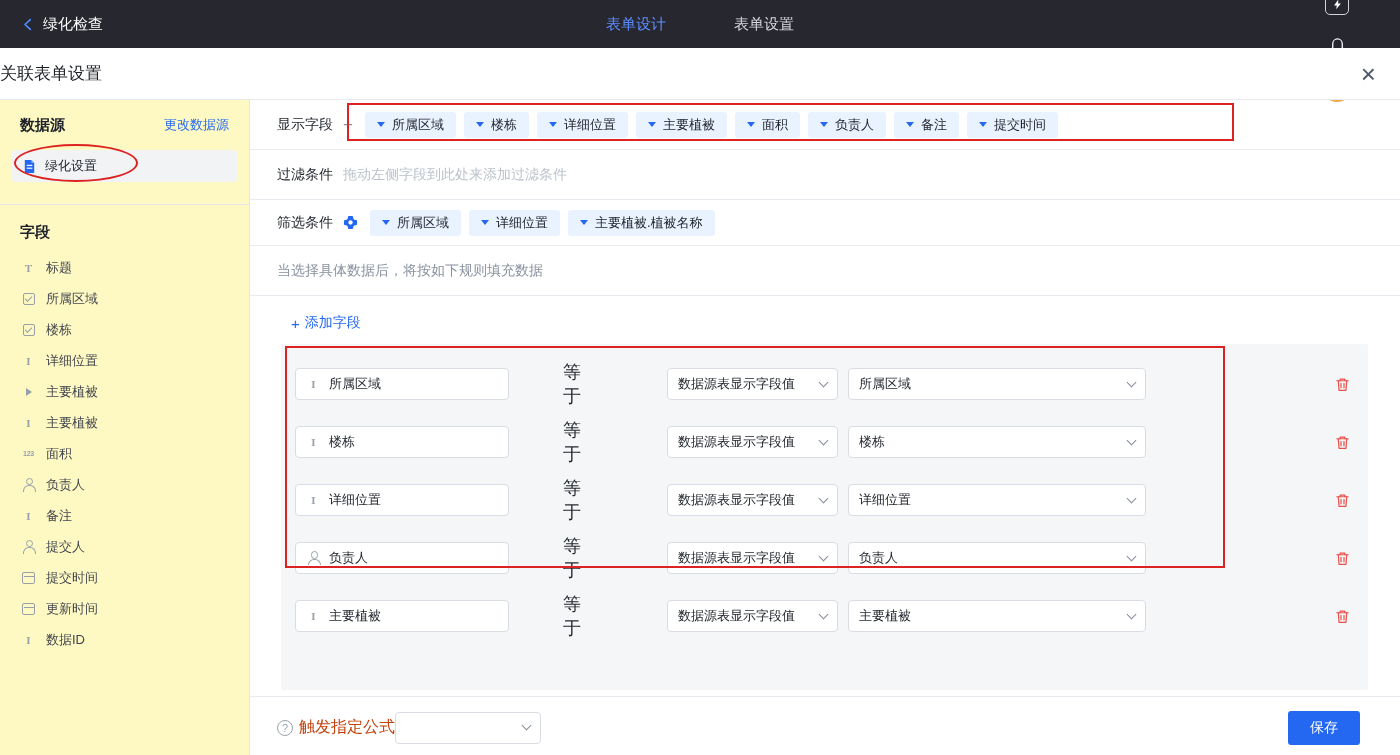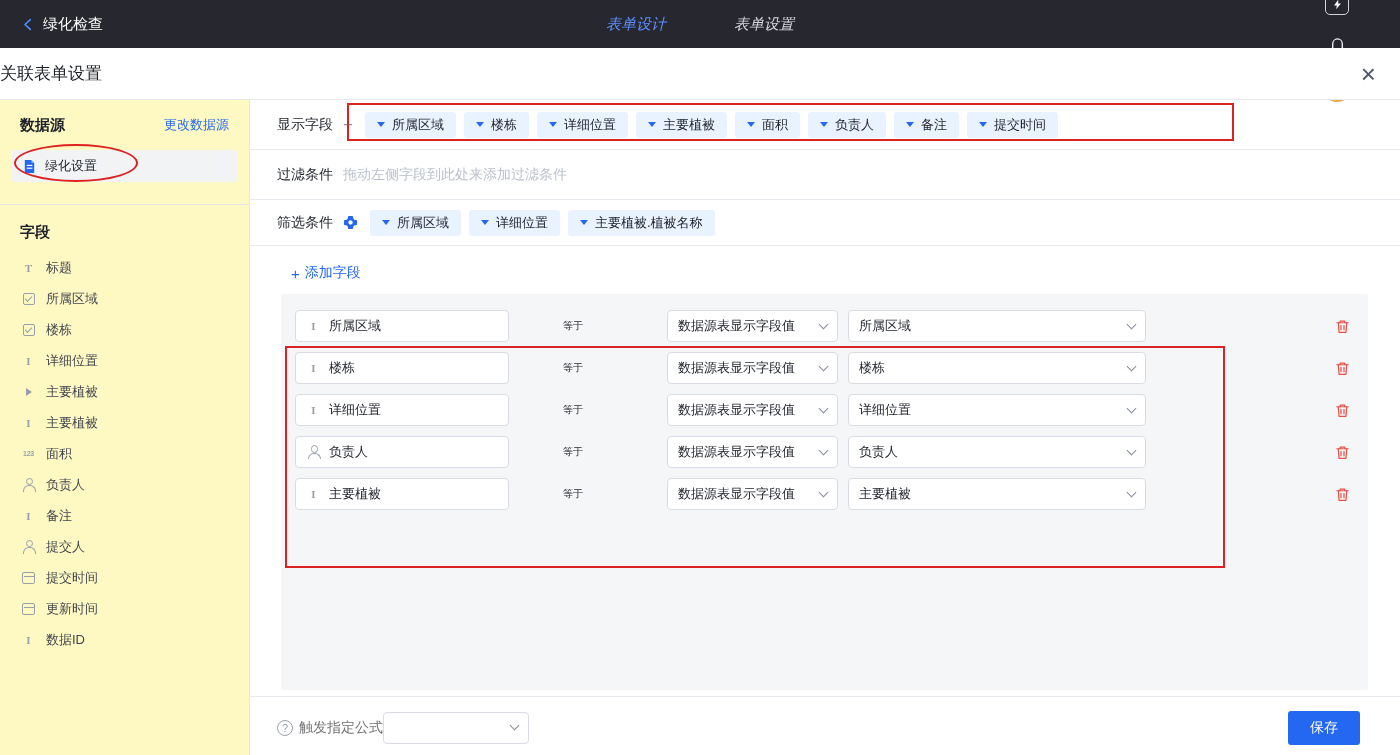--- a/index.html
+++ b/index.html
@@ -3,21 +3,21 @@
 <meta charset="utf-8">
 <style>
   * { margin:0; padding:0; box-sizing:border-box; }
   html,body { width:1400px; height:755px; }
   body { font-family:"Liberation Sans","DejaVu Sans",sans-serif; background:#fff; }
   .app { position:relative; width:1400px; height:755px; overflow:hidden; background:#fff; }
 
   
   .topbar { height:48px; background:#27272f; display:flex; align-items:center; padding:0 20px; position:relative; }
   .back-btn { display:flex; align-items:center; gap:6px; background:none; border:none; color:#fff; font-size:15px; cursor:pointer; padding:0; font-family:inherit; }
-  .topbar-tabs { position:absolute; left:50%; transform:translateX(-50%); display:flex; gap:68px;font-style:italic; }
+  .topbar-tabs { position:absolute; left:50%; transform:translateX(-50%); display:flex; gap:68px; }
   .tab { font-size:15px; color:#d6d8de; cursor:pointer; }
   .tab.active { color:#5e8eff; }
   .topbar-right { margin-left:auto; display:flex; align-items:center; gap:20px;flex-direction:column; }
   .pill-btn { background:#3f9d77; color:#fff; border:none; border-radius:14px; height:27px; padding:0 17px; font-size:13px; cursor:pointer; font-family:inherit; }
   .icon-btn { background:none; border:none; padding:0; cursor:pointer; display:flex; align-items:center; }
   .bolt-box { width:24px; height:21px; border:1.5px solid #cfd3da; border-radius:5px; display:flex; align-items:center; justify-content:center; }
   .avatar { width:28px; height:28px; border-radius:50%; background:#efa944; color:#fff; display:flex; align-items:center; justify-content:center; font-size:13px; cursor:pointer; }
 
   
   .dialog-header { height:52px; display:flex; align-items:center; justify-content:flex-start; position:relative; border-bottom:1px solid #e8eaef; background:#fff; }
@@ -51,31 +51,31 @@
   .gear-btn { background:none; border:none; padding:0; margin-right:12px; display:flex; cursor:pointer; }
   .hint-text { color:#8a919f; font-size:14px; }
 
   
   .rules-area { flex:1; display:flex; flex-direction:column; padding:14px 32px 6px 31px; min-height:0; }
   .add-field { display:inline-flex; align-items:center; gap:5px; color:#2468f2; font-size:14px; background:none; border:none; cursor:pointer; padding:0; margin:4px 0 12px 10px; align-self:flex-start; font-family:inherit; }
   .add-plus { font-size:15px; line-height:1; }
   .rules-panel { flex:1; background:#f5f6f7; border-radius:2px; padding:16px 0 0 14px; overflow:hidden; }
   .rule-row { display:flex; align-items:center; margin-bottom:10px; }
   .rule-input { width:214px; height:32px; background:#fff; border:1px solid #d9dce3; border-radius:4px; display:flex; align-items:center; gap:8px; padding:0 10px; font-size:13px; color:#1d2129; cursor:pointer; }
-  .rule-op { width:32px; margin-left:54px; font-size:10px; color:#1d2129; flex:none; }
+  .rule-op { width:32px; margin-left:54px; font-size:18px; color:#1d2129; flex:none; }
   .select { height:32px; background:#fff; border:1px solid #d9dce3; border-radius:4px; display:flex; align-items:center; justify-content:space-between; padding:0 10px; font-size:13px; color:#1d2129; cursor:pointer; }
   .rule-source { width:171px; margin-left:72px; flex:none; }
   .rule-value { width:298px; margin-left:10px; flex:none; }
   .sel-caret { width:7px; height:7px; border-right:1.4px solid #868e9c; border-bottom:1.4px solid #868e9c; transform:rotate(45deg); margin-top:-4px; margin-left:8px; flex:none; }
   .trash-btn { margin-left:auto; margin-right:14px; background:none; border:none; cursor:pointer; display:flex; padding:4px; }
 
   
   .footer { height:62px; border-top:1px solid #e8eaef; display:flex; align-items:center; padding:0 40px 0 27px; flex:none; }
   .help-icon { width:16px; height:16px; border:1px solid #9aa2ad; border-radius:50%; color:#9aa2ad; font-size:11px; display:flex; align-items:center; justify-content:center; margin-right:6px; cursor:pointer; flex:none; }
-  .formula-label { font-size:14px; color:#737373; }
+  .formula-label { font-size:16px; color:#c2410c; }
   .formula-select { width:146px; }
   .save-btn { margin-left:auto; background:#2468f2; color:#fff; border:none; border-radius:3px; height:34px; padding:0 22px; font-size:14px; cursor:pointer; font-family:inherit; }
 
   
   .fi { width:15px; height:15px; position:relative; display:inline-flex; align-items:center; justify-content:center; color:#98a0ab; flex:none; }
   .fi.icon-title::before { content:"T"; font:bold 11px "Liberation Serif","DejaVu Serif",serif; }
   .fi.icon-text::before { content:"I"; font:bold 11px "Liberation Serif","DejaVu Serif",serif; }
   .fi.icon-number::before { content:"123"; font:bold 7px "Liberation Sans",sans-serif; letter-spacing:-0.3px; }
   .fi.icon-checkbox::before { content:""; position:absolute; inset:1.5px; border:1.3px solid currentColor; border-radius:2px; }
   .fi.icon-checkbox::after { content:""; position:absolute; left:4px; top:4.5px; width:6px; height:3px; border-left:1.3px solid currentColor; border-bottom:1.3px solid currentColor; transform:rotate(-45deg); }
@@ -297,20 +297,23 @@
     <span>详细位置</span>
   </span>
 
   <span class="chip">
     <span class="chip-caret"></span>
     <span>主要植被.植被名称</span>
   </span>
 </div>
       </div>
 
+      <div class="cfg-row row-hint">
+        <span class="hint-text">当选择具体数据后，将按如下规则填充数据</span>
+      </div>
 
       <div class="rules-area">
         <button class="add-field">
           <span class="add-plus">+</span>
           <span>添加字段</span>
         </button>
         <div class="rules-panel">
   <div class="rule-row">
     <div class="rule-input">
       <span class="fi icon-text"></span>

